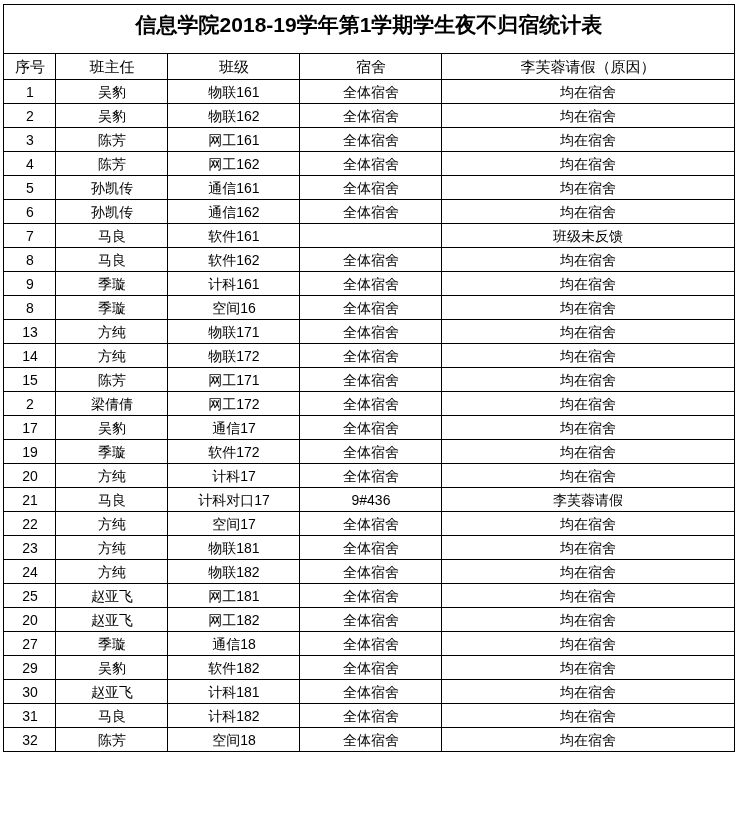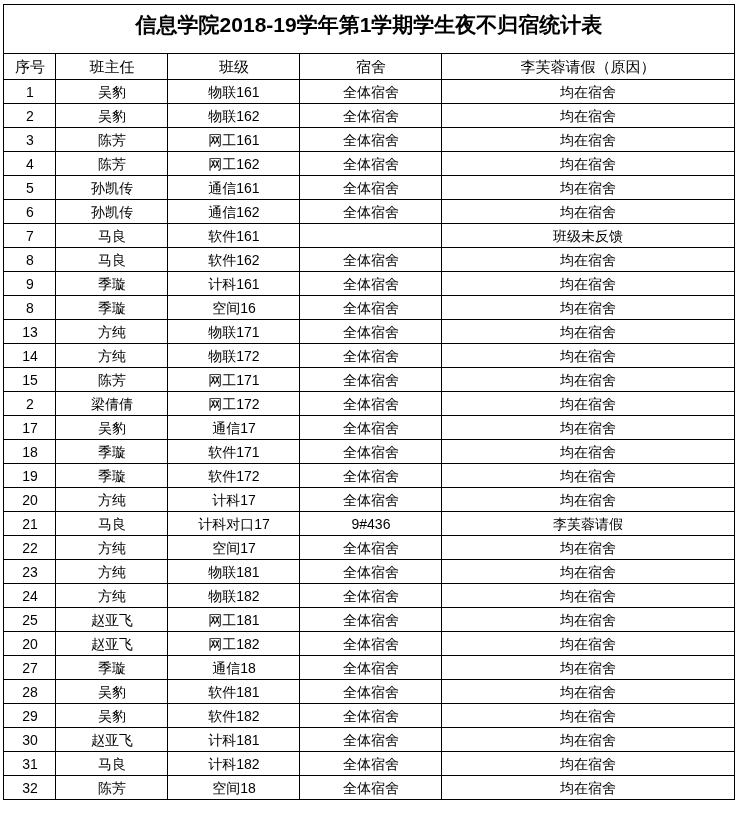--- a/index.html
+++ b/index.html
@@ -179,27 +179,20 @@
           <td>均在宿舍</td>
         </tr>
         <tr class="data-row">
           <td>17</td>
           <td>吴豹</td>
           <td>通信17</td>
           <td>全体宿舍</td>
           <td>均在宿舍</td>
         </tr>
         <tr class="data-row">
-          <td>18</td>
-          <td>季璇</td>
-          <td>软件171</td>
-          <td>全体宿舍</td>
-          <td>均在宿舍</td>
-        </tr>
-        <tr class="data-row">
           <td>19</td>
           <td>季璇</td>
           <td>软件172</td>
           <td>全体宿舍</td>
           <td>均在宿舍</td>
         </tr>
         <tr class="data-row">
           <td>20</td>
           <td>方纯</td>
           <td>计科17</td>
@@ -245,27 +238,20 @@
           <td>20</td>
           <td>赵亚飞</td>
           <td>网工182</td>
           <td>全体宿舍</td>
           <td>均在宿舍</td>
         </tr>
         <tr class="data-row">
           <td>27</td>
           <td>季璇</td>
           <td>通信18</td>
-          <td>全体宿舍</td>
-          <td>均在宿舍</td>
-        </tr>
-        <tr class="data-row">
-          <td>28</td>
-          <td>吴豹</td>
-          <td>软件181</td>
           <td>全体宿舍</td>
           <td>均在宿舍</td>
         </tr>
         <tr class="data-row">
           <td>29</td>
           <td>吴豹</td>
           <td>软件182</td>
           <td>全体宿舍</td>
           <td>均在宿舍</td>
         </tr>

